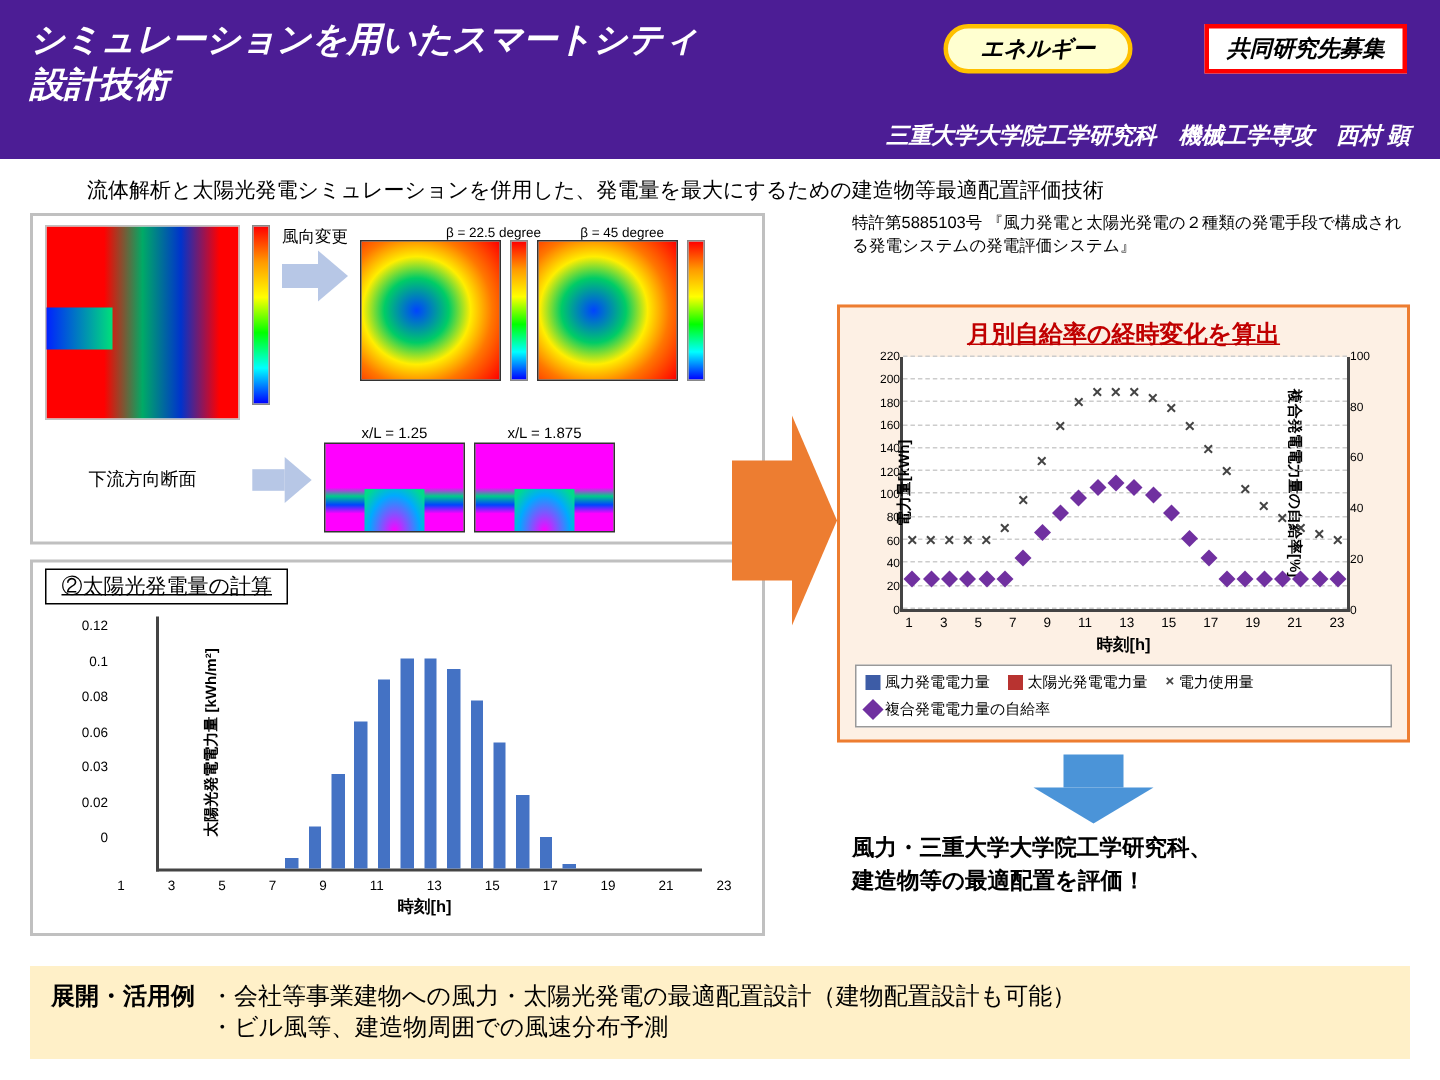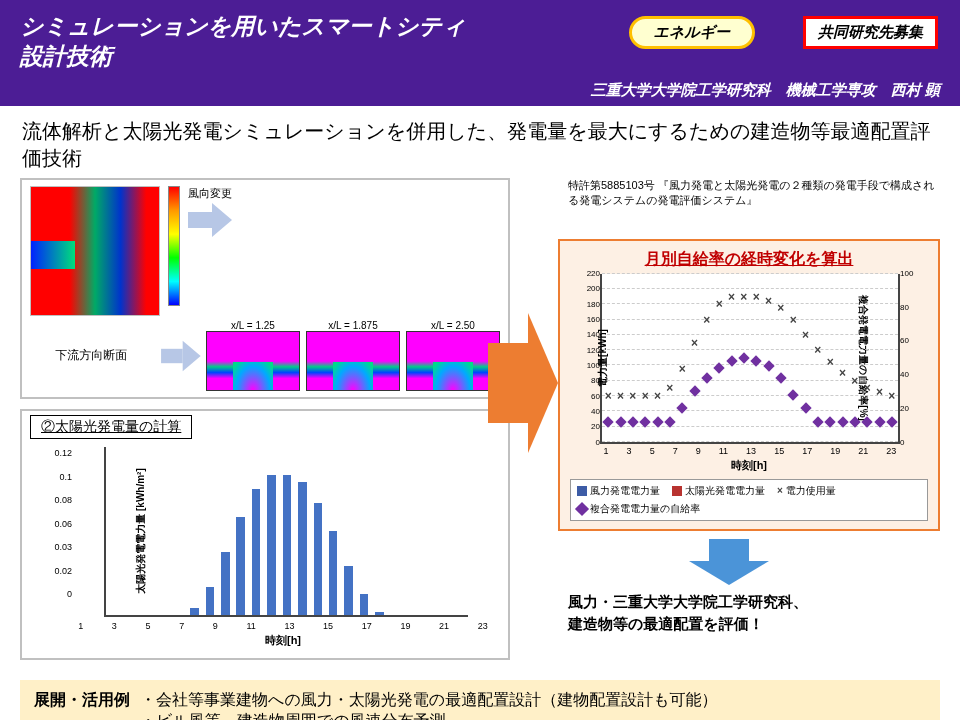--- a/index.html
+++ b/index.html
@@ -2,21 +2,21 @@
 <html><head>
 <meta charset="utf-8">
 <style>
   * { box-sizing: border-box; margin: 0; padding: 0; }
   body { font-family: "MS PGothic", "Meiryo", sans-serif; width: 960px; height: 720px; background: #fff; position: relative; overflow: hidden; font-size: 14px; }
   .header { background: #4c1d95; height: 106px; padding: 12px 20px 4px 20px; position: relative; }
   .title { color: #fff; font-size: 23px; font-weight: bold; line-height: 1.3; font-style: italic; }
   .affil { color: #fff; font-size: 15px; font-weight: bold; position: absolute; right: 20px; bottom: 6px; font-style: italic; }
   .badge1 { position: absolute; right: 205px; top: 16px; background: #ffffd0; border: 3px solid #ffc000; border-radius: 20px; padding: 4px 22px; font-weight: bold; font-style: italic; font-size: 15px; }
   .badge2 { position: absolute; right: 22px; top: 16px; background: #fff; border: 3px solid #ff0000; padding: 4px 12px; font-weight: bold; font-style: italic; font-size: 15px; }
-  .lead { padding: 12px 22px 6px 22px; font-size: 20px; }
+  .lead { padding: 12px 22px 6px 22px; font-size: 14px; margin-left: 36px; }
   .content { display: flex; padding: 0 20px; gap: 8px; }
   .left { width: 490px; }
   .right { flex: 1; position: relative; }
   .panel { border: 2px solid #c0c0c0; padding: 6px 8px 6px 8px; margin-bottom: 10px; background: #fff; position: relative; }
   .panel-heading { background: #fff; border: 1px solid #000; display: inline-block; padding: 2px 10px; font-size: 14px; text-decoration: underline; margin-top: -2px; margin-bottom: 4px; }
   .cfd-block { width: 130px; height: 130px; border: 1px solid #c0c0c0; background: linear-gradient(90deg, #ff0000 0%, #ff0000 30%, #00aa66 50%, #0033cc 70%, #ff0000 90%); position: relative; }
   .cfd-block-inner { position:absolute; left:0; top:42%; width:34%; height:22%; background:linear-gradient(90deg,#0022ff, #00e07a);}
   .colorbar { width: 12px; height: 120px; background: linear-gradient(180deg, #ff0000, #ff9900, #ffff00, #00ff00, #00ffff, #0000ff); border:1px solid #888; }
   .blue-arrow { width: 44px; height: 34px; position: relative; }
   .blue-arrow::before { content:""; position:absolute; left:0; top:9px; width:24px; height:16px; background:#b7c7e6; }
@@ -86,34 +86,42 @@
         <div style="display:flex; flex-direction:column; align-items:center; gap:4px;">
           <div class="cfd-block">
               <div class="cfd-block-inner"></div>
             </div>
         </div>
         <div class="colorbar"></div>
         <div style="display:flex; flex-direction:column; align-items:center; gap:2px;">
           <div class="small-lbl">風向変更</div>
           <div class="blue-arrow"></div>
         </div>
+        <div style="flex:1;">
+          <div style="display:flex; gap:26px; font-size:9px; justify-content:center;">
+            <span>β = 22.5 degree</span>
+            <span>β = 45 degree</span>
+          </div>
+          <div class="cfd-top-right">
+            <div class="cfd-s"></div>
+            <div class="colorbar" style="height:94px;"></div>
+            <div class="cfd-s"></div>
+            <div class="colorbar" style="height:94px;"></div>
+          </div>
+        </div>
       </div>
       <div class="cfd-sections">
         <div class="sect-lbl" style="width:130px; text-align:center;">下流方向断面</div>
         <div class="blue-arrow" style="transform:scale(0.9);"></div>
         <div>
           <div class="cfd-label">x/L = 1.25</div>
           <div class="cfd-sect"></div>
         </div>
         <div>
           <div class="cfd-label">x/L = 1.875</div>
-          <div class="cfd-sect"></div>
-        </div>
-        <div>
-          <div class="cfd-label">x/L = 2.50</div>
           <div class="cfd-sect"></div>
         </div>
       </div>
     </div>
 
     <div class="panel">
       <div class="panel-heading">②太陽光発電量の計算</div>
       <div class="pv-wrap">
         <div class="annot-box" style="left:160px; top:6px;">1日の総量：0.71kWh/m²</div>
         <div id="pv-yticks" class="pv-ticks-y">

